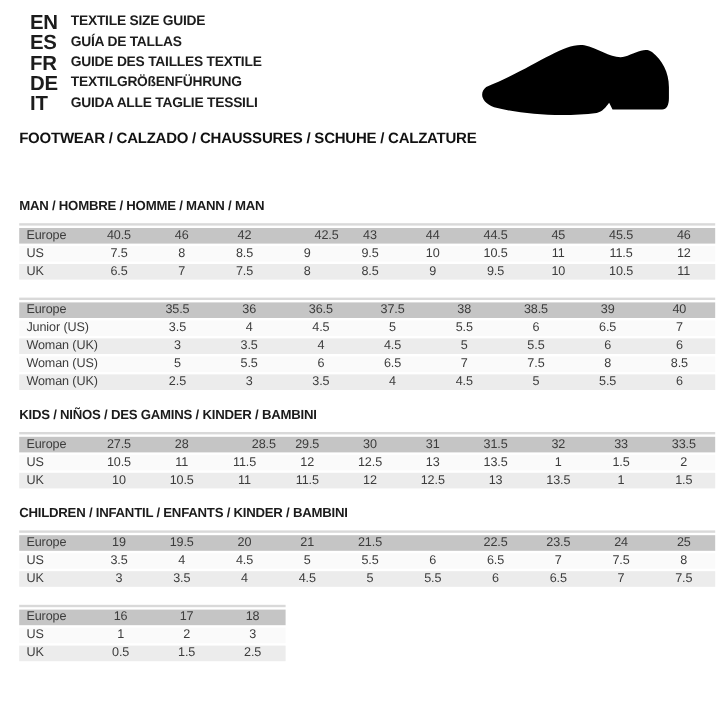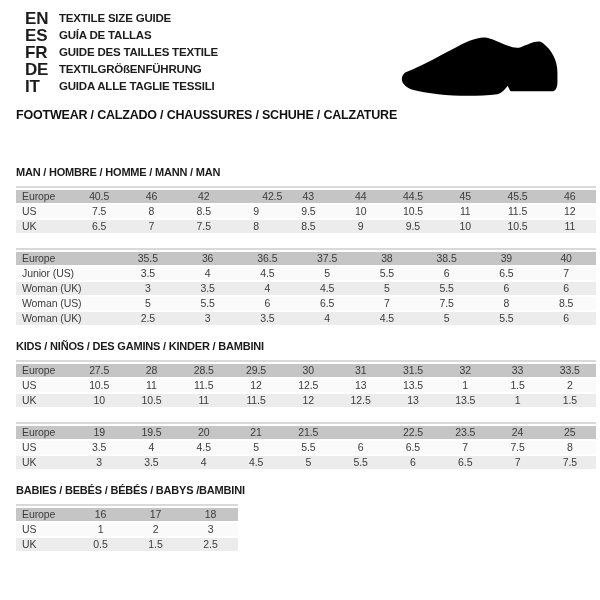--- a/index.html
+++ b/index.html
@@ -205,21 +205,21 @@
           </div>
         </div>
       </section>
       <section class="size-section">
         <h2 class="sec-title">KIDS / NIÑOS / DES GAMINS / KINDER / BAMBINI</h2>
         <div class="tbl" style="width: 580px;">
           <div class="trow hrow">
             <div class="cell lbl" style="width: 57px;">Europe</div>
             <div class="cell val" style="width: 52.3px;">27.5</div>
             <div class="cell val" style="width: 52.3px;">28</div>
-            <div class="cell val" style="width: 52.3px;">28.5</div>
+            <div class="cell val" style="width: 52.3px; text-align: right;">28.5</div>
             <div class="cell val" style="width: 52.3px;">29.5</div>
             <div class="cell val" style="width: 52.3px;">30</div>
             <div class="cell val" style="width: 52.3px;">31</div>
             <div class="cell val" style="width: 52.3px;">31.5</div>
             <div class="cell val" style="width: 52.3px;">32</div>
             <div class="cell val" style="width: 52.3px;">33</div>
             <div class="cell val" style="width: 52.3px;">33.5</div>
           </div>
           <div class="trow wrow">
             <div class="cell lbl" style="width: 57px;">US</div>
@@ -243,20 +243,21 @@
             <div class="cell val" style="width: 52.3px;">12</div>
             <div class="cell val" style="width: 52.3px;">12.5</div>
             <div class="cell val" style="width: 52.3px;">13</div>
             <div class="cell val" style="width: 52.3px;">13.5</div>
             <div class="cell val" style="width: 52.3px;">1</div>
             <div class="cell val" style="width: 52.3px;">1.5</div>
           </div>
         </div>
       </section>
       <section class="size-section">
+        <h2 class="sec-title">CHILDREN / INFANTIL / ENFANTS / KINDER / BAMBINI</h2>
         <div class="tbl" style="width: 580px;">
           <div class="trow hrow">
             <div class="cell lbl" style="width: 57px;">Europe</div>
             <div class="cell val" style="width: 52.3px;">19</div>
             <div class="cell val" style="width: 52.3px;">19.5</div>
             <div class="cell val" style="width: 52.3px;">20</div>
             <div class="cell val" style="width: 52.3px;">21</div>
             <div class="cell val" style="width: 52.3px;">21.5</div>
             <div class="cell val" style="width: 52.3px; margin-top: 28px;">22</div>
             <div class="cell val" style="width: 52.3px;">22.5</div>
@@ -286,21 +287,20 @@
             <div class="cell val" style="width: 52.3px;">5</div>
             <div class="cell val" style="width: 52.3px;">5.5</div>
             <div class="cell val" style="width: 52.3px;">6</div>
             <div class="cell val" style="width: 52.3px;">6.5</div>
             <div class="cell val" style="width: 52.3px;">7</div>
             <div class="cell val" style="width: 52.3px;">7.5</div>
           </div>
         </div>
       </section>
       <section class="size-section">
-        <h2 class="sec-title">BABIES / BEBÉS / BÉBÉS / BABYS /BAMBINI</h2>
         <div class="tbl" style="width: 222px;">
           <div class="trow hrow">
             <div class="cell lbl" style="width: 57px;">Europe</div>
             <div class="cell val" style="width: 55px;">16</div>
             <div class="cell val" style="width: 55px;">17</div>
             <div class="cell val" style="width: 55px;">18</div>
           </div>
           <div class="trow wrow">
             <div class="cell lbl" style="width: 57px;">US</div>
             <div class="cell val" style="width: 55px;">1</div>

